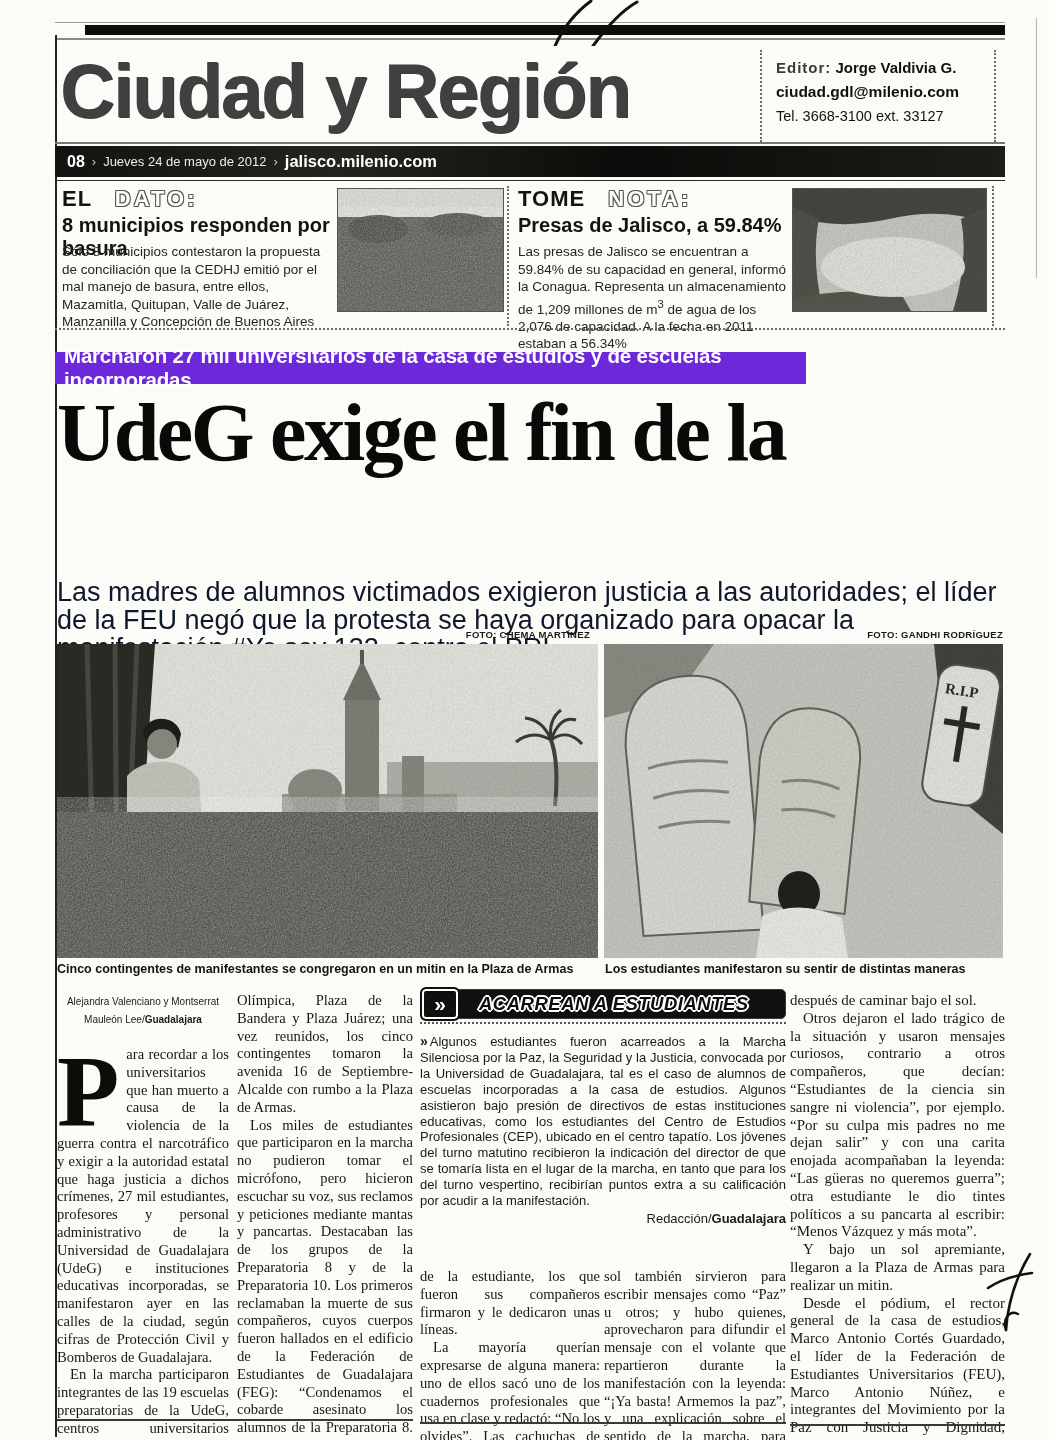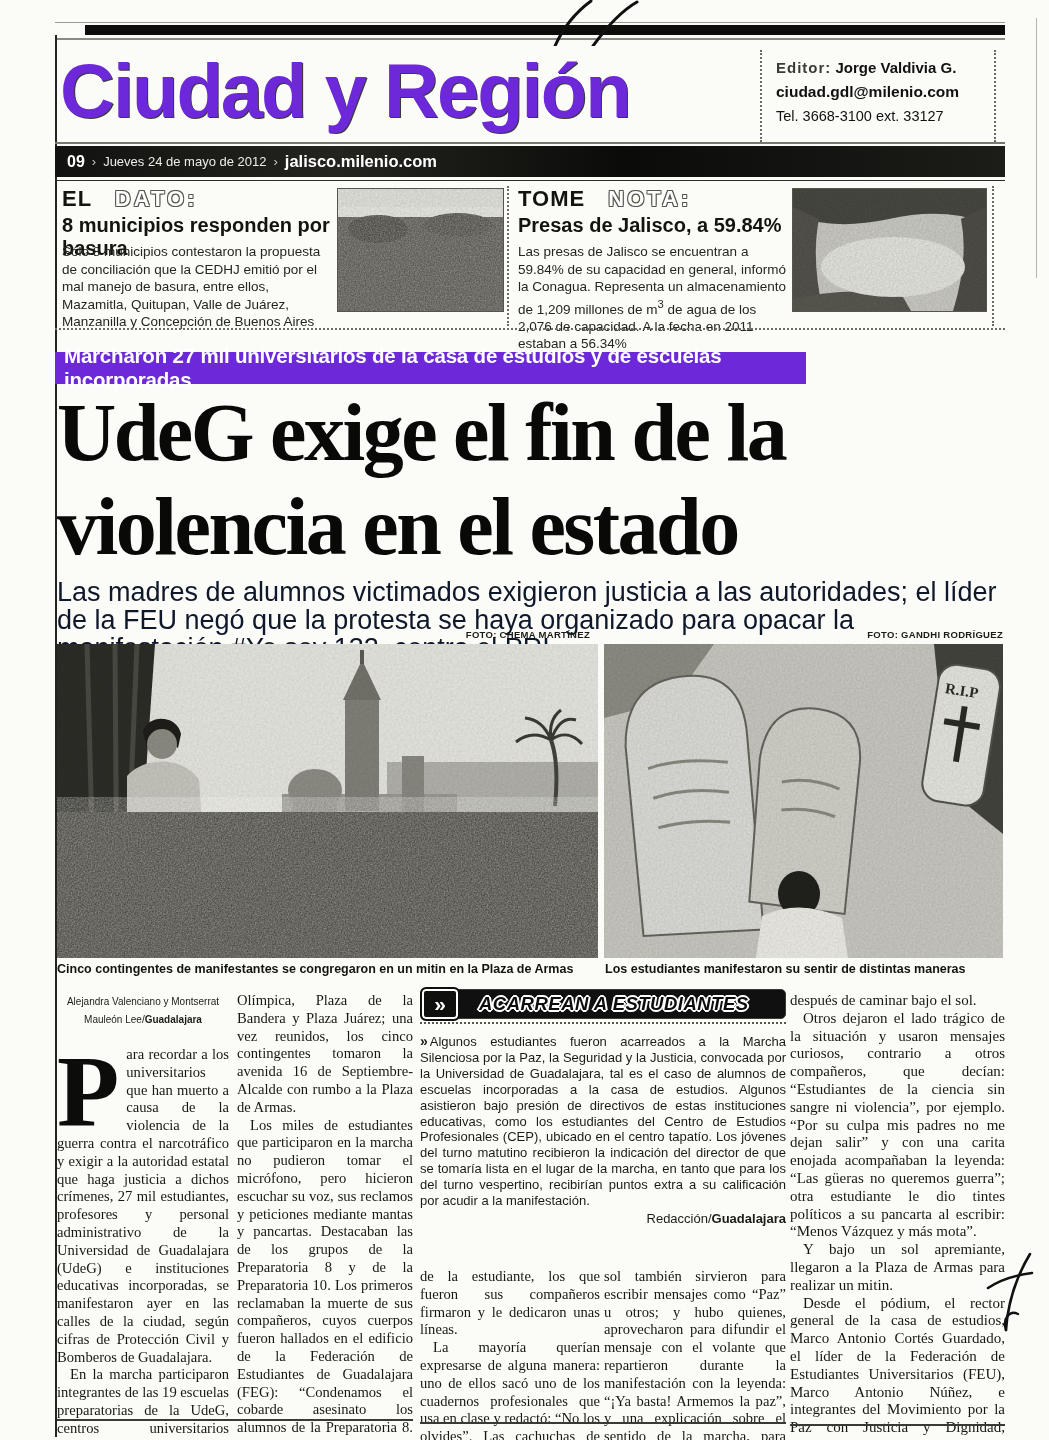--- a/index.html
+++ b/index.html
@@ -10,21 +10,21 @@
   .rule-gray{background:#9a9a94;height:1px;}
   .dotted-v{border-left:2px dotted #6a6a64;width:0;}
   .dotted-h{border-top:2px dotted #6a6a64;height:0;}
   .page-border-left{left:55px;top:35px;width:2px;height:1402px;background:#23231f;}
   .page-border-right{left:1036px;top:18px;width:1px;height:260px;background:#b5b5af;}
   
   .topbar{left:85px;top:25px;width:920px;height:10px;background:#0d0d0b;}
   .toprule1{left:55px;top:22px;width:950px;}
   .toprule2{left:55px;top:38px;width:950px;height:2px;background:#8a8a84;}
   .section-title{left:60px;top:48px;width:700px;font-size:76px;line-height:86px;
-     font-weight:900;letter-spacing:-2px;color:#6d28d9;
+     font-weight:900;letter-spacing:-2px;color:#404040;
      text-shadow:1px 1px 0 #3a3a36;}
   .editor-divider{left:760px;top:50px;height:92px;}
   .right-dotted{left:994px;top:50px;height:92px;}
   .editor-block{left:776px;top:56px;width:225px;font-size:15px;line-height:24px;color:#111;}
   .editor-label{font-weight:700;color:#3a3a36;letter-spacing:1px;}
   .editor-name{font-weight:600;}
   .editor-email{font-weight:800;font-size:15.5px;}
   .editor-phone{font-size:14.5px;}
   
   .midrule{left:55px;top:142px;width:950px;height:2px;background:#77776f;}
@@ -116,21 +116,21 @@
 <div class="abs dotted-v editor-divider"></div>
 <div class="abs dotted-v right-dotted"></div>
 <div class="abs editor-block">
   <div><span class="editor-label">Editor:</span> <span class="editor-name">Jorge Valdivia G.</span></div>
   <div class="editor-email">ciudad.gdl@milenio.com</div>
   <div class="editor-phone">Tel. 3668-3100 ext. 33127</div>
 </div>
 
 <div class="abs midrule"></div>
 <div class="abs dateline">
-  <span class="pagenum">09</span>
+  <span class="pagenum">08</span>
   <span class="sep">›</span>
   <span class="date">Jueves 24 de mayo de 2012</span>
   <span class="sep">›</span>
   <span class="site">jalisco.milenio.com</span>
 </div>
 <div class="abs striprule"></div>
 
 <div class="abs mini-label" style="left:62px;top:186px;">
   <span>EL</span>
   <span class="hollow">DATO:</span>
@@ -185,21 +185,20 @@
   </svg>
 </div>
 <div class="abs dotted-v nota-dotted"></div>
 <div class="abs dotted-h bottom-dotted"></div>
 
 <div class="abs kicker-bar">
   <span>Marcharon 27 mil universitarios de la casa de estudios y de escuelas incorporadas</span>
 </div>
 <div class="abs headline">
   <div>UdeG exige el fin de la</div>
-  <div>violencia en el estado</div>
 </div>
 <div class="abs deck">Las madres de alumnos victimados exigieron justicia a las autoridades; el líder de la FEU negó que la protesta se haya organizado para opacar la manifestación #Yo soy 132, contra el PRI</div>
 
 <div class="abs credit credit-left">FOTO: CHEMA MARTÍNEZ</div>
 <div class="abs credit credit-right">FOTO: GANDHI RODRÍGUEZ</div>
 
 <div class="abs photo" style="left:57px;top:644px;width:541px;height:314px;">
   <svg width="541" height="314" viewBox="0 0 541 314">
     <defs>
       <filter id="spk-L">

